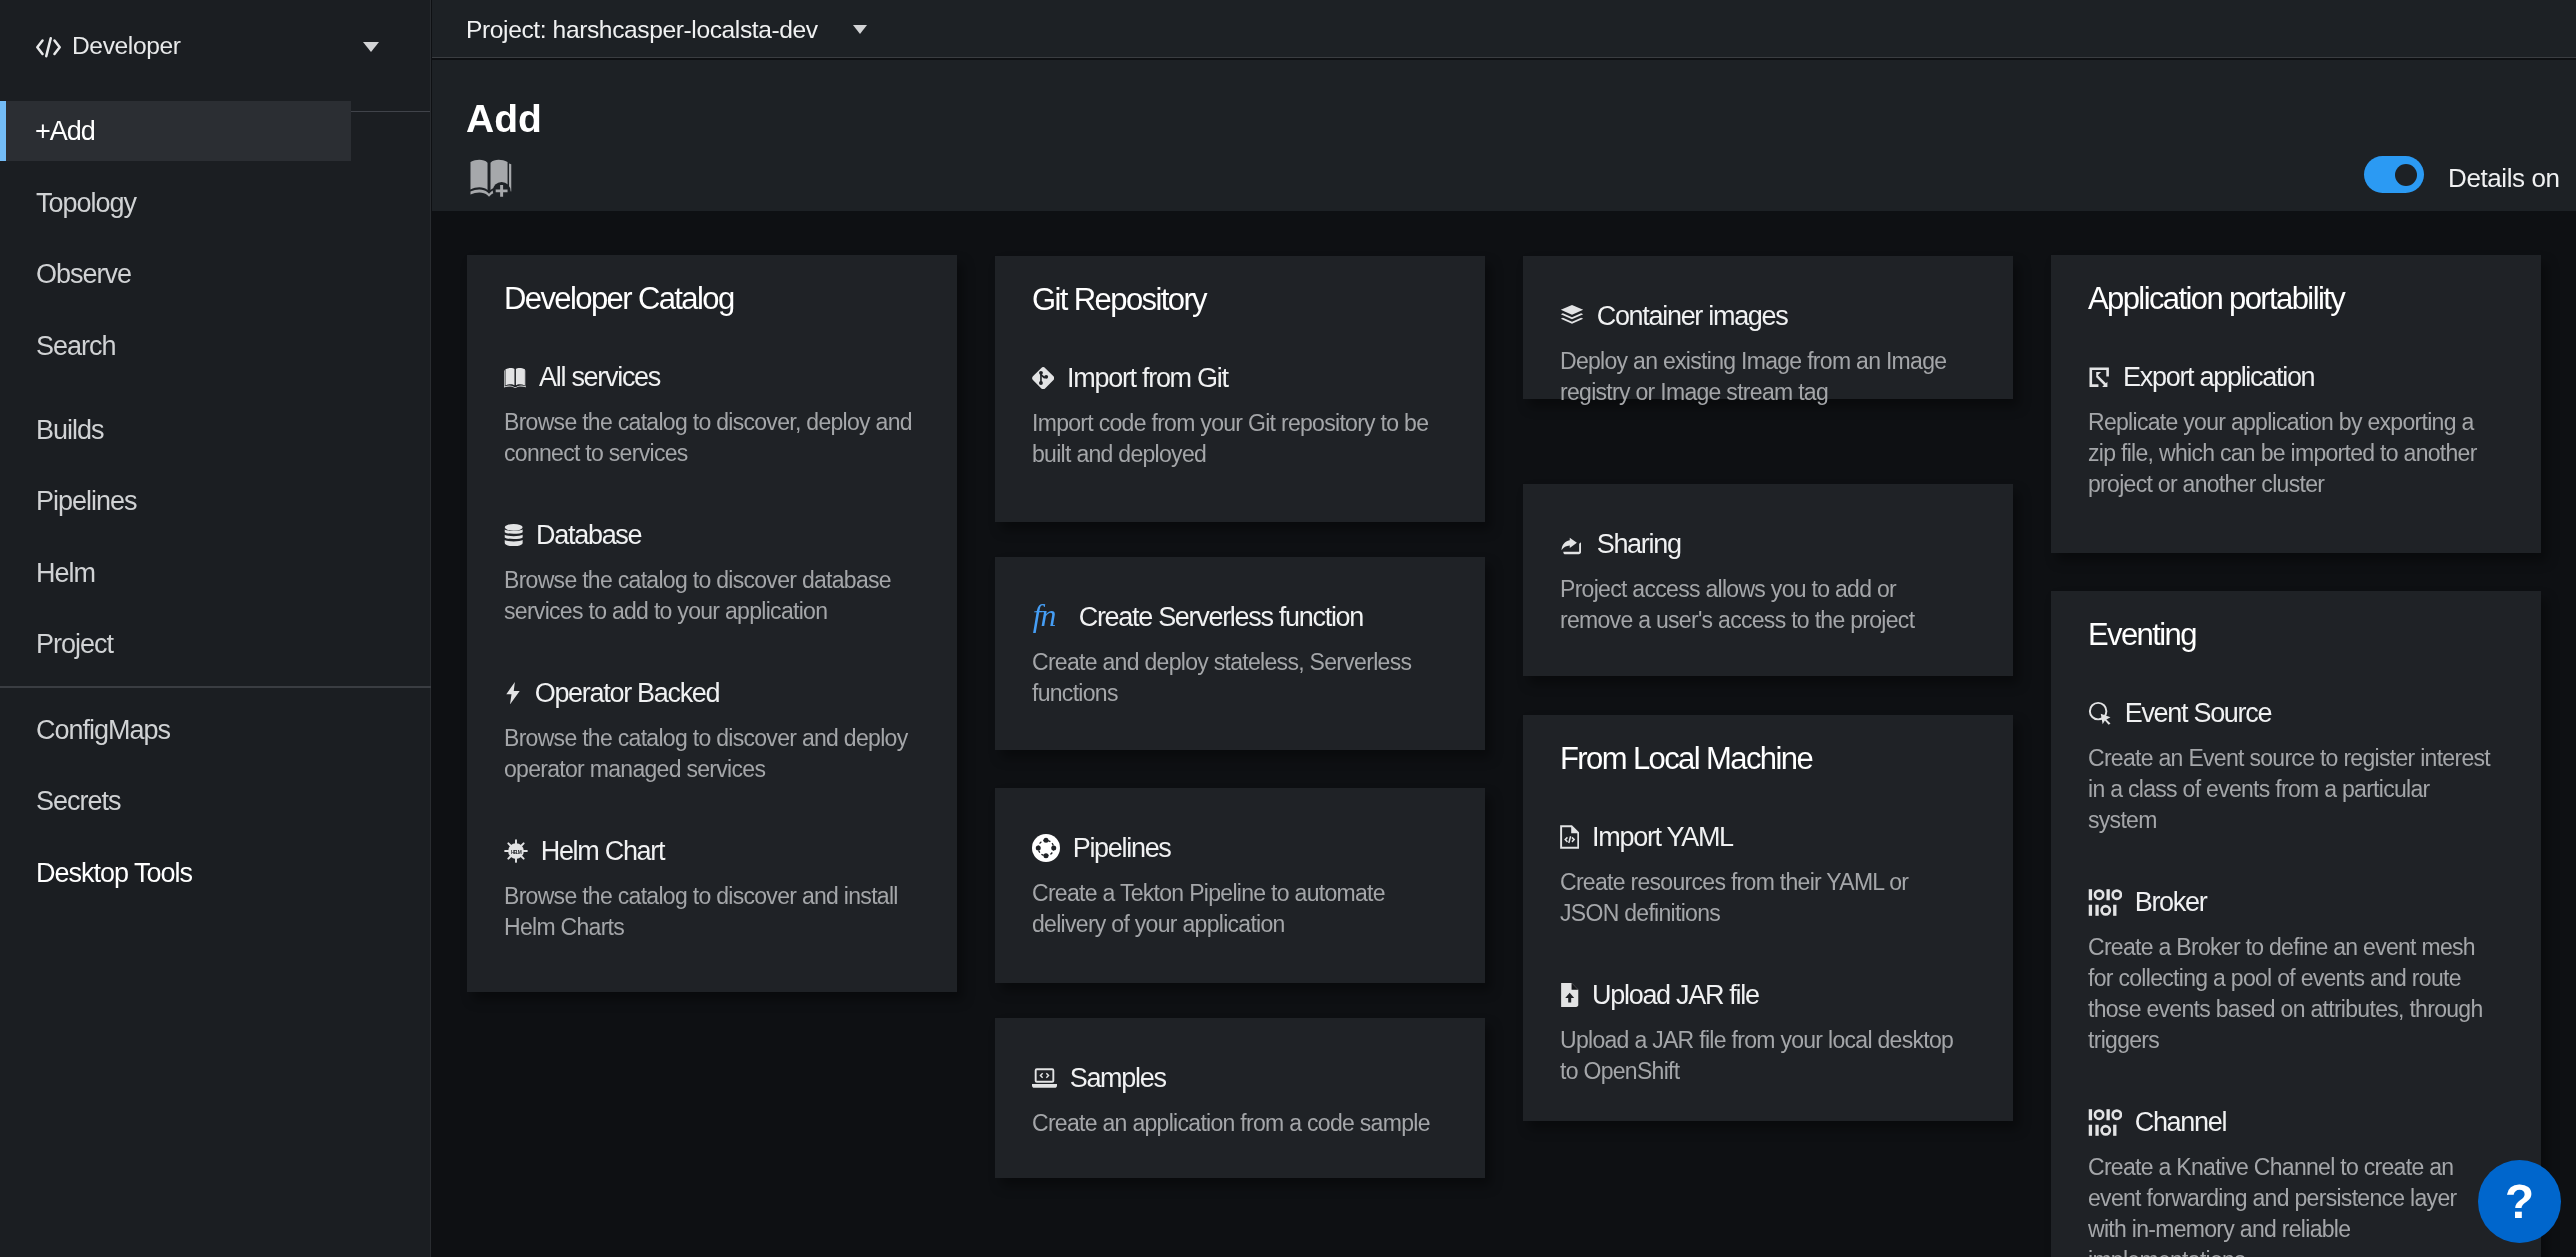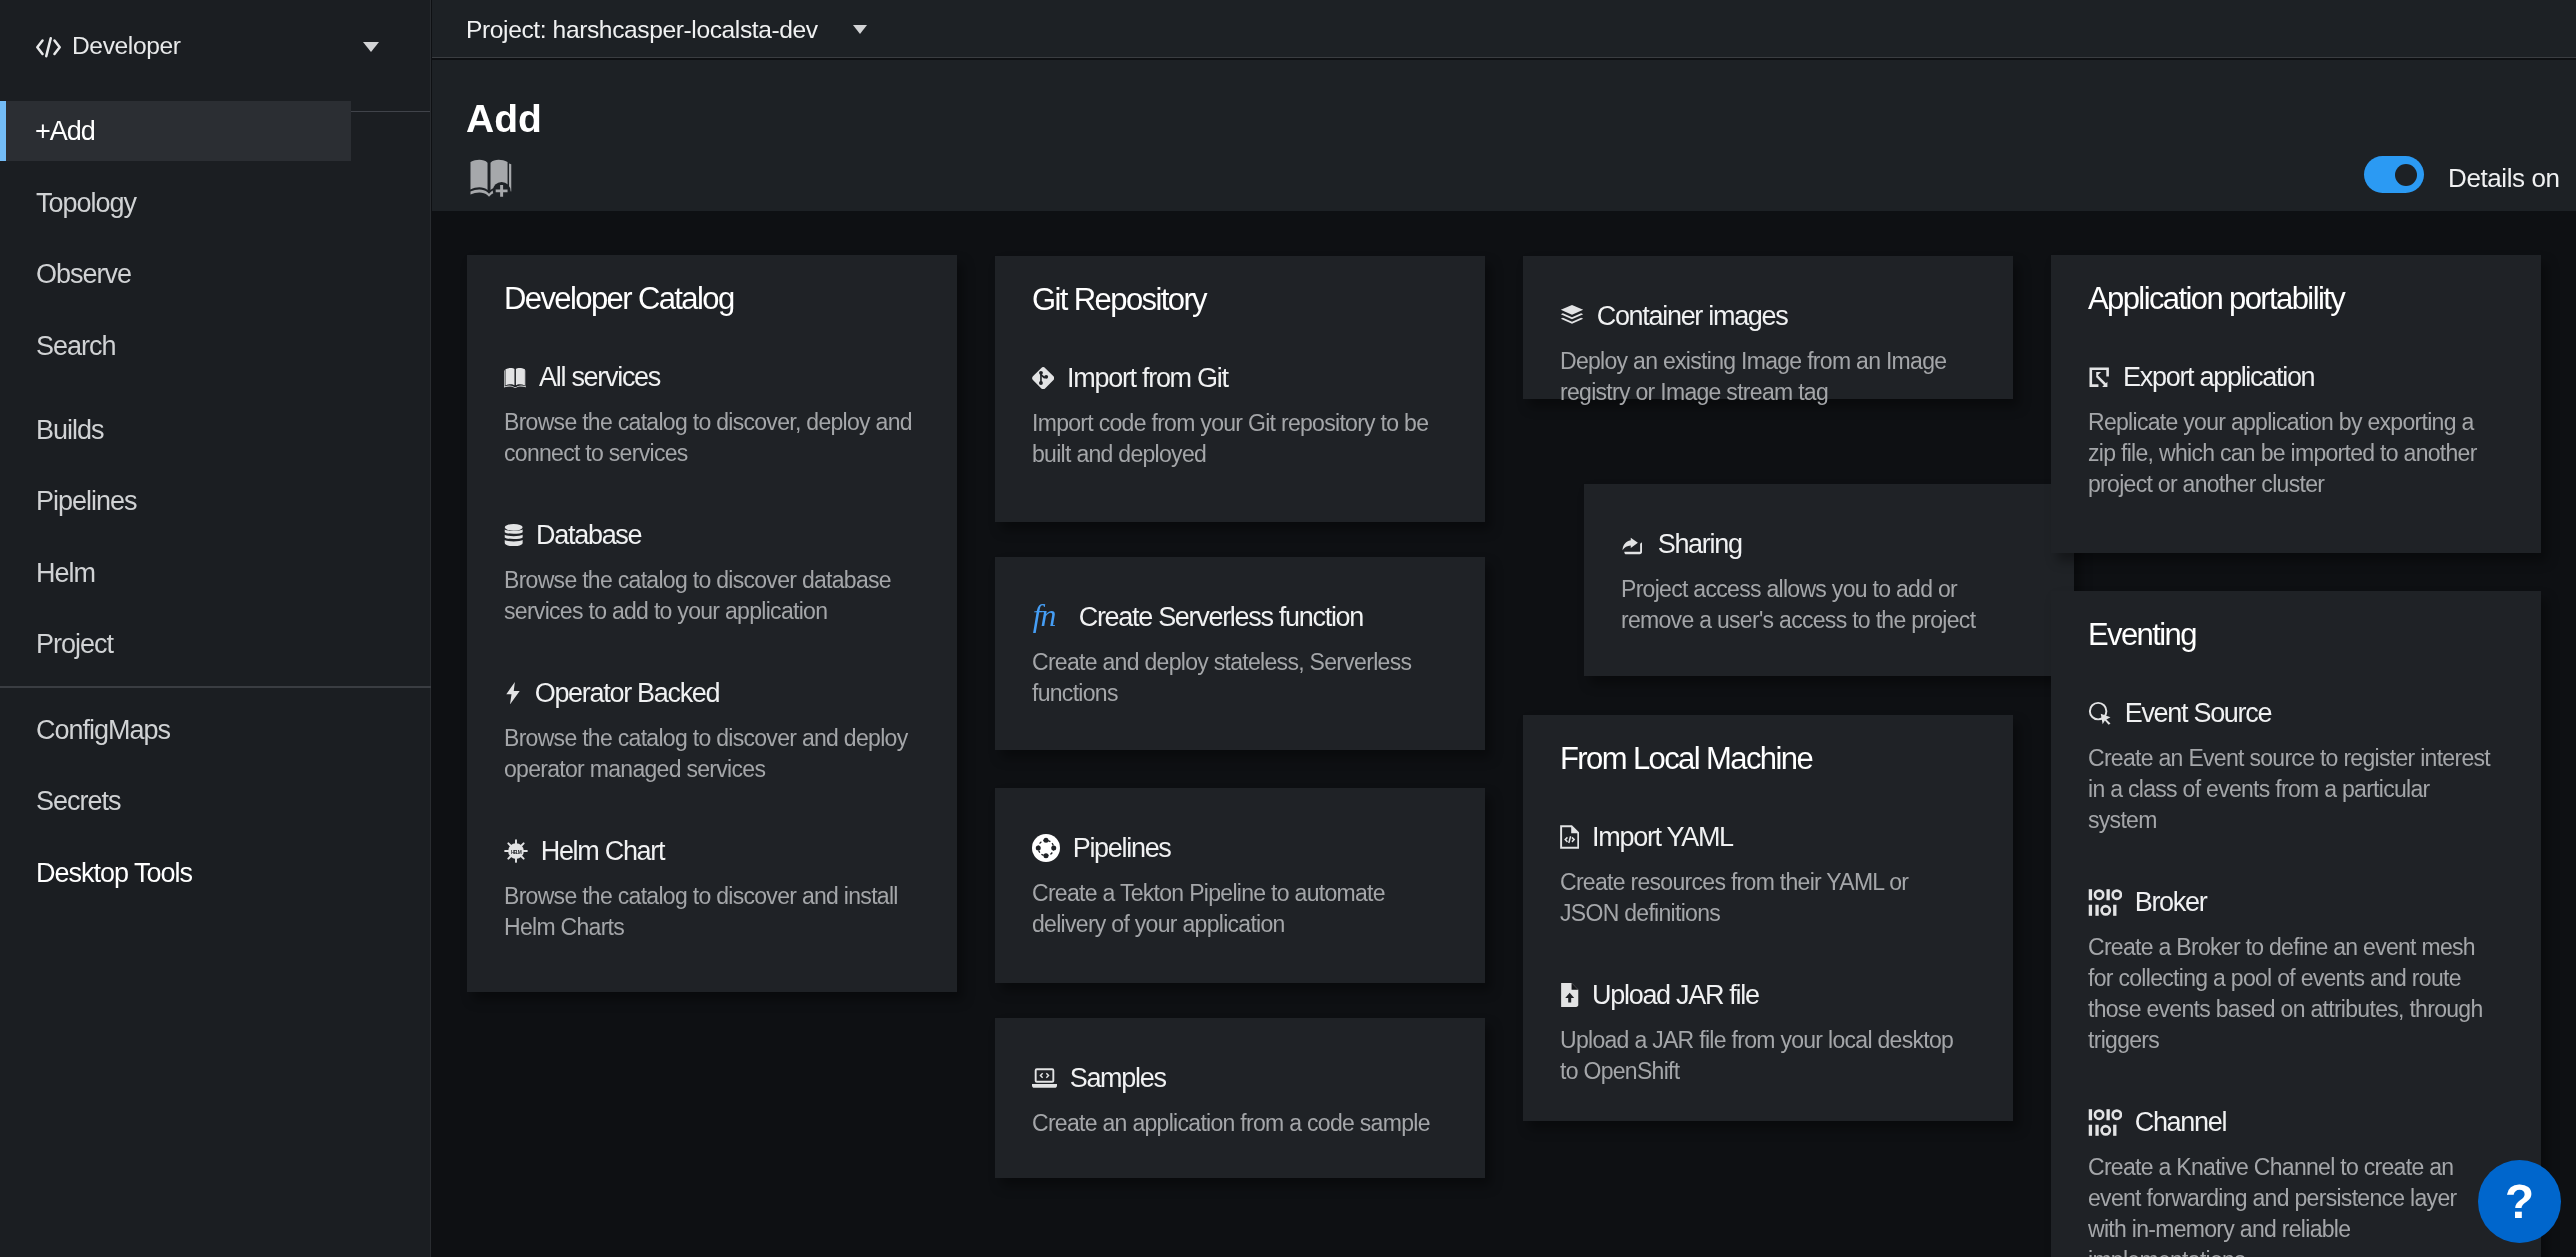--- a/index.html
+++ b/index.html
@@ -213,21 +213,21 @@
       <div class="ilabel"><span class="ic">
             <svg width="24" height="22.4" viewBox="0 0 32 30" fill="#e2e3e4">
               <path d="M16 0 L31 6.5 L16 13 L1 6.5 Z"></path>
               <path d="M3.8 11.2 L1 12.5 L16 19 L31 12.5 L28.2 11.2 L16 16.5 Z"></path>
               <path d="M3.8 17.2 L1 18.5 L16 25 L31 18.5 L28.2 17.2 L16 22.5 Z"></path>
             </svg>
           </span>Container images</div>
       <div class="idesc">Deploy an existing Image from an Image<br>registry or Image stream tag</div>
     </div>
   </div>
-  <div class="card nt" style="left:1584px; top:484px; width:490px; height:192px;">
+  <div class="card nt" style="left:1523px; top:484px; width:490px; height:192px;">
     <div class="item">
       <div class="ilabel"><span class="ic">
             <svg width="24" height="21" viewBox="0 0 32 28">
               <path d="M13 5 L13 8.2 C6 9.5 2.5 14.5 2 21.5 C4.8 17.5 8 15.4 13 15.2 L13 18.5 L22.5 11.7 Z" fill="#e2e3e4"></path>
               <path d="M25.5 13 L25.5 23.5 L4.5 23.5 L4.5 24.5 C4.5 26 5.6 27 7 27 L25 27 C26.7 27 28 25.7 28 24 L28 11 Z" fill="#e2e3e4"></path>
             </svg>
           </span>Sharing</div>
       <div class="idesc">Project access allows you to add or<br>remove a user's access to the project</div>
     </div>
   </div>

